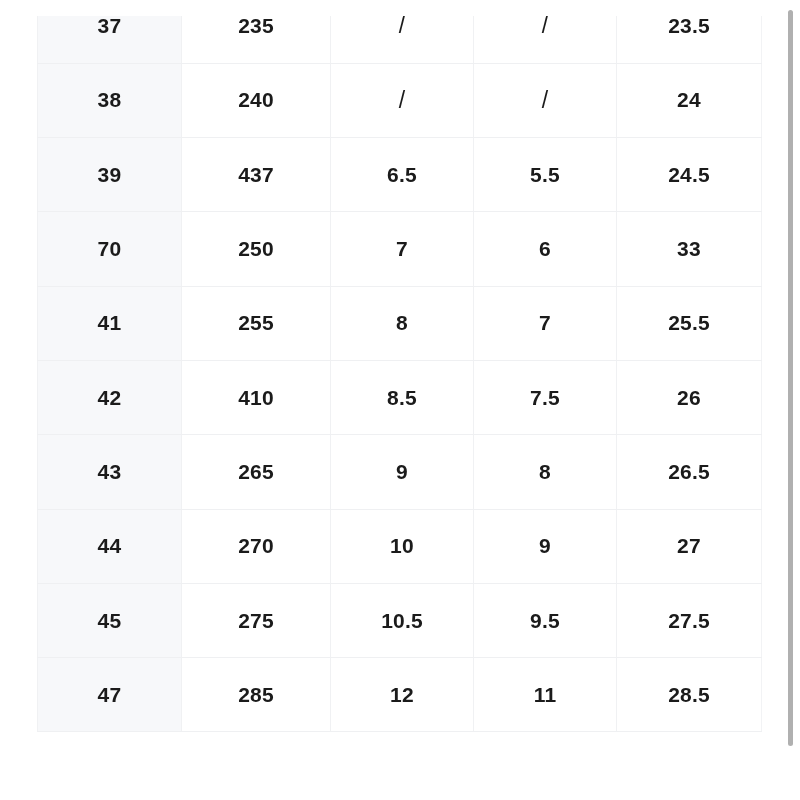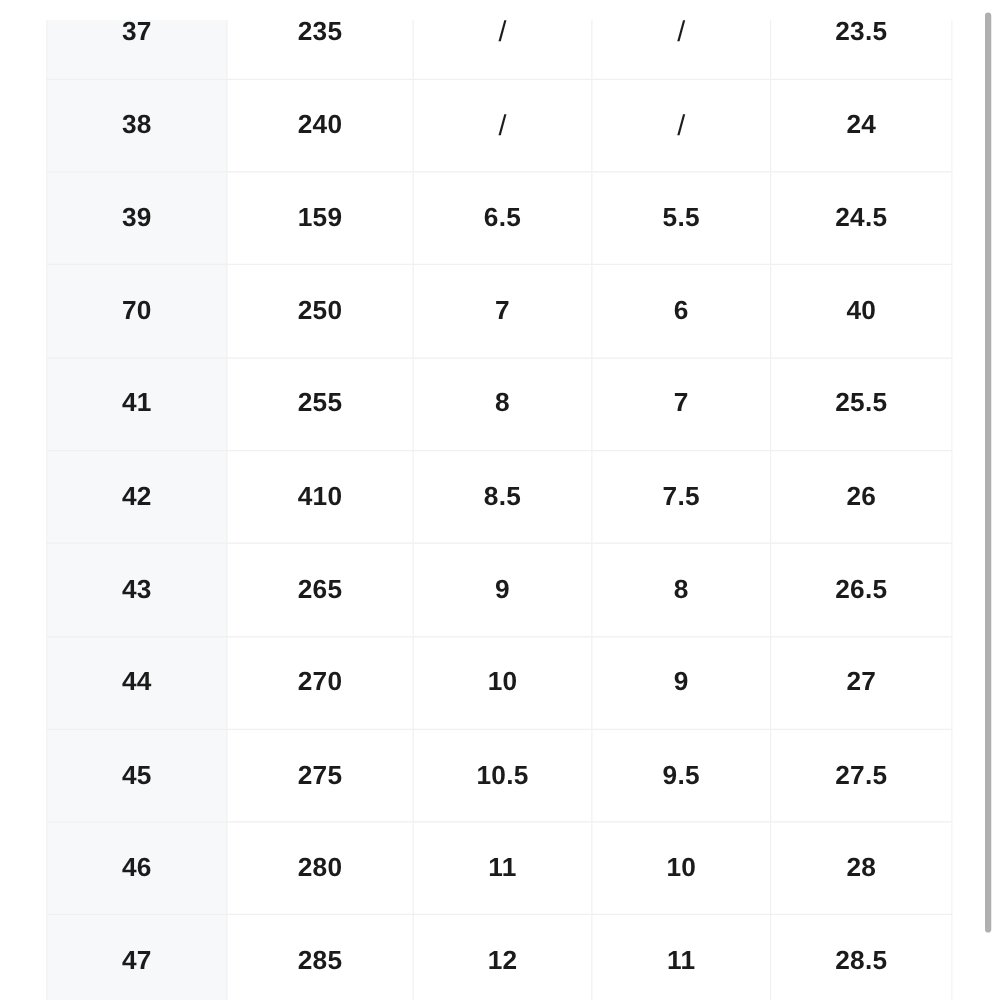--- a/index.html
+++ b/index.html
@@ -125,31 +125,31 @@
           </tr>
           <tr>
             <td class="size-cell">38</td>
             <td>240</td>
             <td><span class="slash-mark">/</span></td>
             <td><span class="slash-mark">/</span></td>
             <td class="last-col">24</td>
           </tr>
           <tr>
             <td class="size-cell">39</td>
-            <td>159</td>
+            <td>437</td>
             <td>6.5</td>
             <td>5.5</td>
             <td class="last-col">24.5</td>
           </tr>
           <tr>
             <td class="size-cell">70</td>
             <td>250</td>
             <td>7</td>
             <td>6</td>
-            <td class="last-col">40</td>
+            <td class="last-col">33</td>
           </tr>
           <tr>
             <td class="size-cell">41</td>
             <td>255</td>
             <td>8</td>
             <td>7</td>
             <td class="last-col">25.5</td>
           </tr>
           <tr>
             <td class="size-cell">42</td>
@@ -173,27 +173,20 @@
             <td class="last-col">27</td>
           </tr>
           <tr>
             <td class="size-cell">45</td>
             <td>275</td>
             <td>10.5</td>
             <td>9.5</td>
             <td class="last-col">27.5</td>
           </tr>
           <tr>
-            <td class="size-cell">46</td>
-            <td>280</td>
-            <td>11</td>
-            <td>10</td>
-            <td class="last-col">28</td>
-          </tr>
-          <tr>
             <td class="size-cell">47</td>
             <td>285</td>
             <td>12</td>
             <td>11</td>
             <td class="last-col">28.5</td>
           </tr>
         </tbody>
     </table>
 
   </div>

